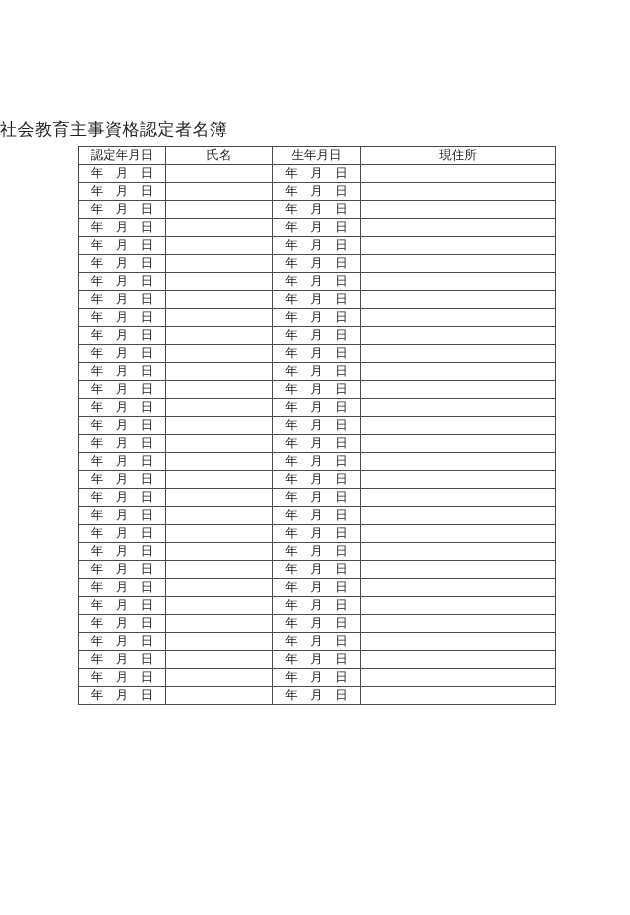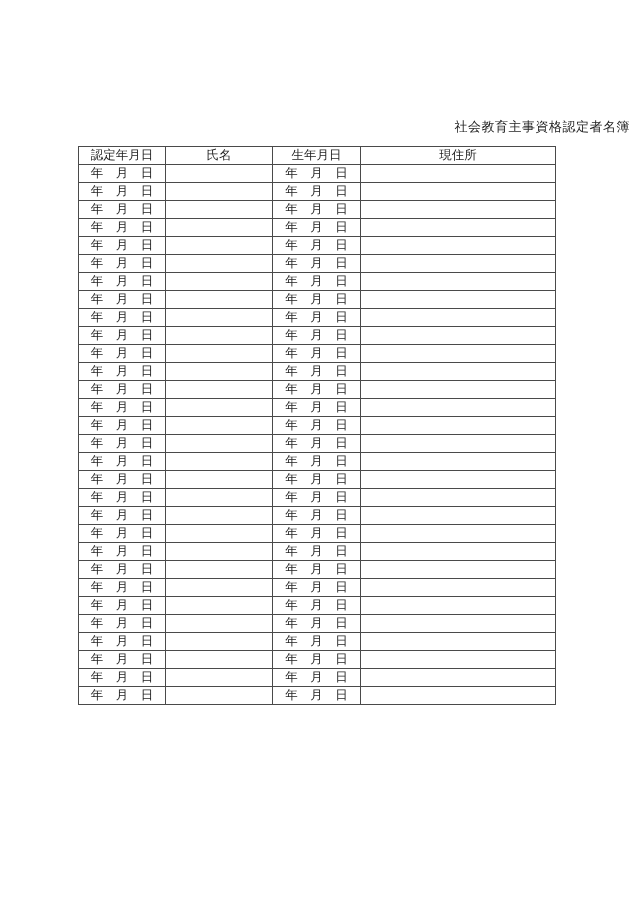--- a/index.html
+++ b/index.html
@@ -28,22 +28,22 @@
     top: 81px;
     font-size: 13px;
     letter-spacing: 0.5px;
     white-space: pre;
   }
   .doc-title {
     position: absolute;
     top: 118px;
     left: 0;
     width: 100%;
-    text-align: right;
-    font-size: 13px;
+    text-align: left;
+    font-size: 17px;
     letter-spacing: 0.5px;
   }
   table.roster {
     position: absolute;
     left: 78px;
     top: 146px;
     width: 477px;
     height: 515px;
     border-collapse: collapse;
     table-layout: fixed;

